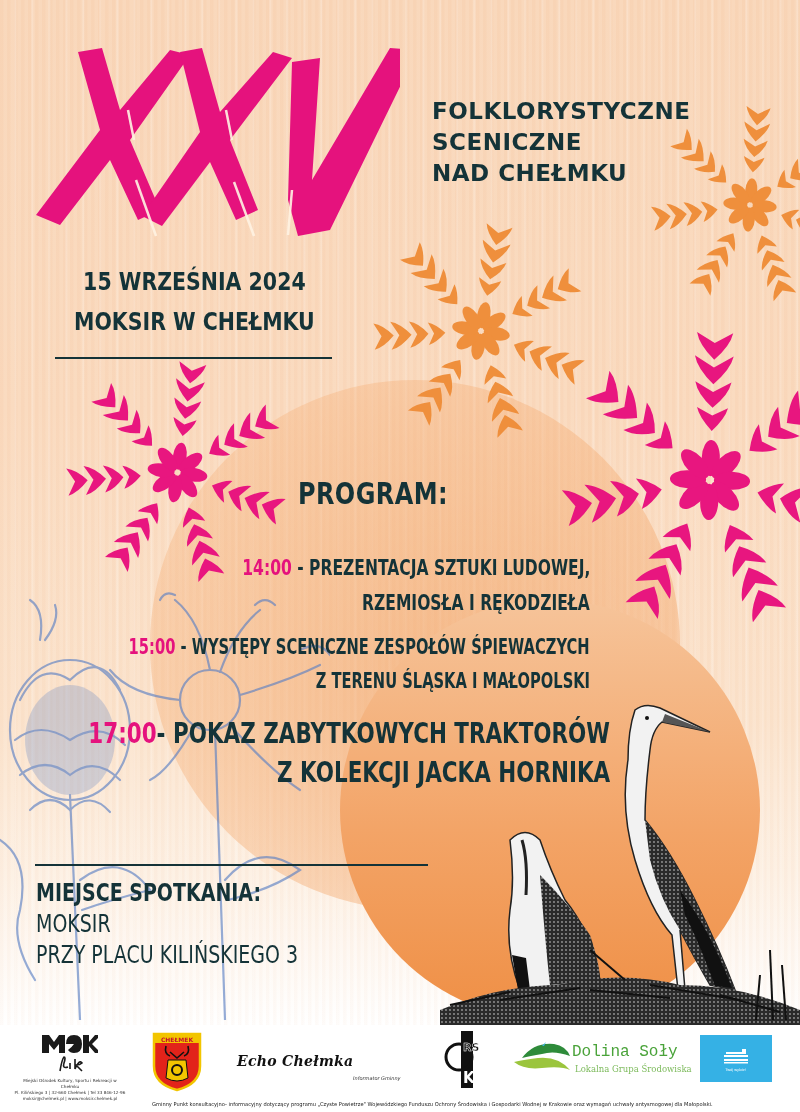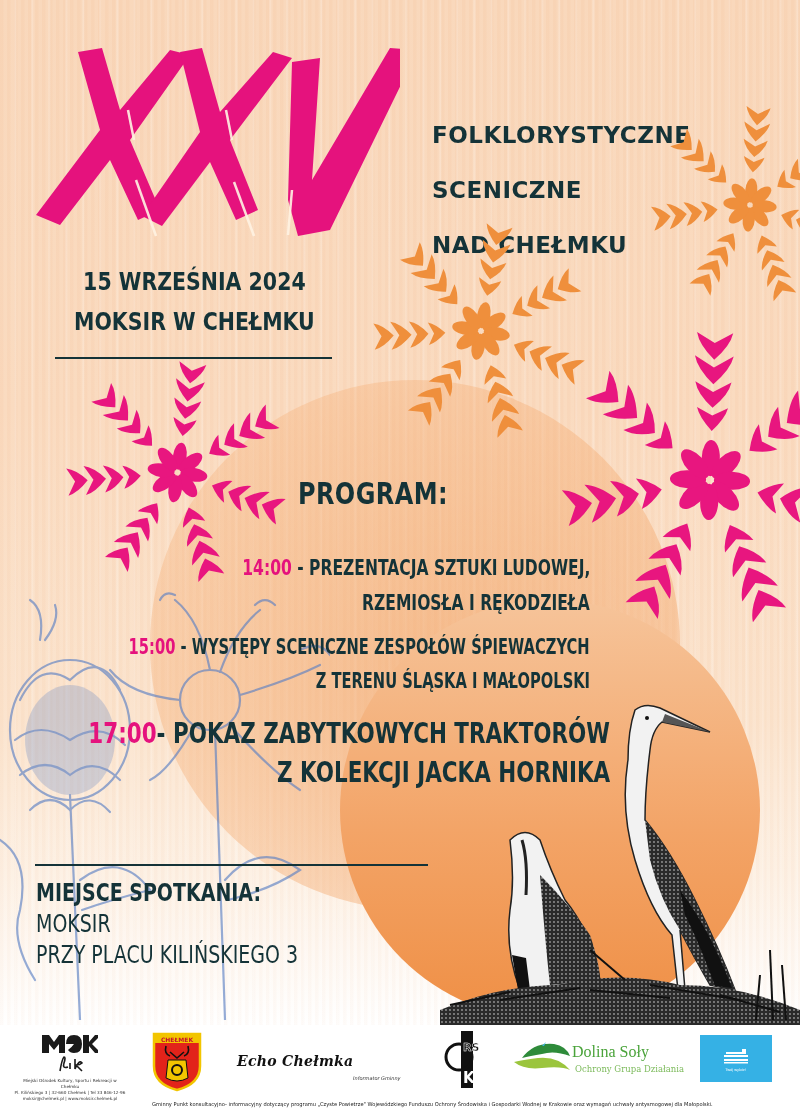--- a/index.html
+++ b/index.html
@@ -28,21 +28,21 @@
   .flower-bg { position: absolute; left: 0; top: 580px; width: 330px; height: 440px; opacity: 0.75; }
 
   .title-xxvi {
     position: absolute; left: 30px; top: 40px; width: 370px; height: 200px;
   }
   .subtitle {
     position: absolute; left: 432px; top: 96px;
     font-family: "DejaVu Sans", sans-serif; font-weight: bold;
     font-size: 23px; line-height: 31px; color: #143338; letter-spacing: 0.5px;
   }
-  .subtitle div { white-space: nowrap; margin-top: 24px; }
+  .subtitle div { white-space: nowrap; }
   .date-block {
     position: absolute; left: 55px; top: 262px; width: 276px; text-align: center;
     font-family: "DejaVu Sans", sans-serif; font-weight: bold; color: #143338;
     font-size: 25px; line-height: 40px; transform: scaleX(0.82); transform-origin: left top; width: 340px;
   }
   .rule { position: absolute; height: 2px; background: #143338; }
   .rule-top { left: 55px; top: 357px; width: 277px; }
   .rule-bottom { left: 35px; top: 864px; width: 393px; }
 
   .star { position: absolute; }
@@ -82,21 +82,21 @@
   .echo {
     position: absolute; left: 237px; top: 1053px;
     font-family: "DejaVu Serif", serif; font-weight: bold; font-style: italic; font-size: 14px; color: #111;
     letter-spacing: 0.3px; white-space: nowrap;
   }
   .echo-sub {
     position: absolute; left: 353px; top: 1075px; font-size: 5px; font-style: italic;
     font-family: "DejaVu Sans", sans-serif; color: #333; white-space: nowrap;
   }
   .dolina-name {
-    position: absolute; left: 572px; top: 1043px; font-family: Liberation Serif, serif;
+    position: absolute; left: 572px; top: 1043px; font-family: Liberation Mono, monospace;
     font-size: 16px; color: #4aa33a; white-space: nowrap;
   }
   .dolina-sub {
     position: absolute; left: 575px; top: 1064px; font-family: "DejaVu Serif", serif;
     font-size: 8.5px; color: #7cba5b; white-space: nowrap;
   }
   .blue-logo {
     position: absolute; left: 700px; top: 1035px; width: 72px; height: 47px; background: #35b1e5;
   }
   .blue-logo-text {
@@ -307,21 +307,21 @@
   <text x="20" y="20" font-size="11" font-weight="bold" fill="#111" font-family="DejaVu Sans, sans-serif" stroke="#fff" stroke-width="0.5">RS</text>
   <text x="20" y="52" font-size="15" font-weight="bold" fill="#fff" font-family="DejaVu Sans, sans-serif">K</text>
 </svg>
 
 <svg class="logo" style="left:514px;top:1040px;width:56px;height:32px" viewBox="0 0 56 32">
   <path d="M0 22 Q10 30 28 28 Q48 26 56 30 Q44 16 24 18 Q8 20 0 22 Z" fill="#9bc53d"></path>
   <path d="M8 18 Q20 2 40 4 Q52 6 56 16 Q40 10 28 14 Q16 16 8 18 Z" fill="#2e8b3a"></path>
   <path d="M28 6 L32 2 L30 6 Z" fill="#35b1e5"></path>
 </svg>
 <div class="dolina-name">Dolina Soły</div>
-<div class="dolina-sub">Ochrony Grupa Działania</div>
+<div class="dolina-sub">Lokalna Grupa Środowiska</div>
 
 <div class="blue-logo">
   <svg style="position:absolute;left:22px;top:14px;width:28px;height:16px" viewBox="0 0 28 16">
     <path d="M2 6 L26 6 L26 8 L2 8 Z M4 3 L24 3 L24 5 L4 5 Z M20 0 L24 0 L24 3 L20 3 Z" fill="#fff"></path>
     <rect x="2" y="10" width="24" height="2" fill="#fff"></rect>
     <rect x="2" y="13" width="24" height="1.5" fill="#fff"></rect>
   </svg>
   <div class="blue-logo-text">Twój wybór!</div>
 </div>
 

